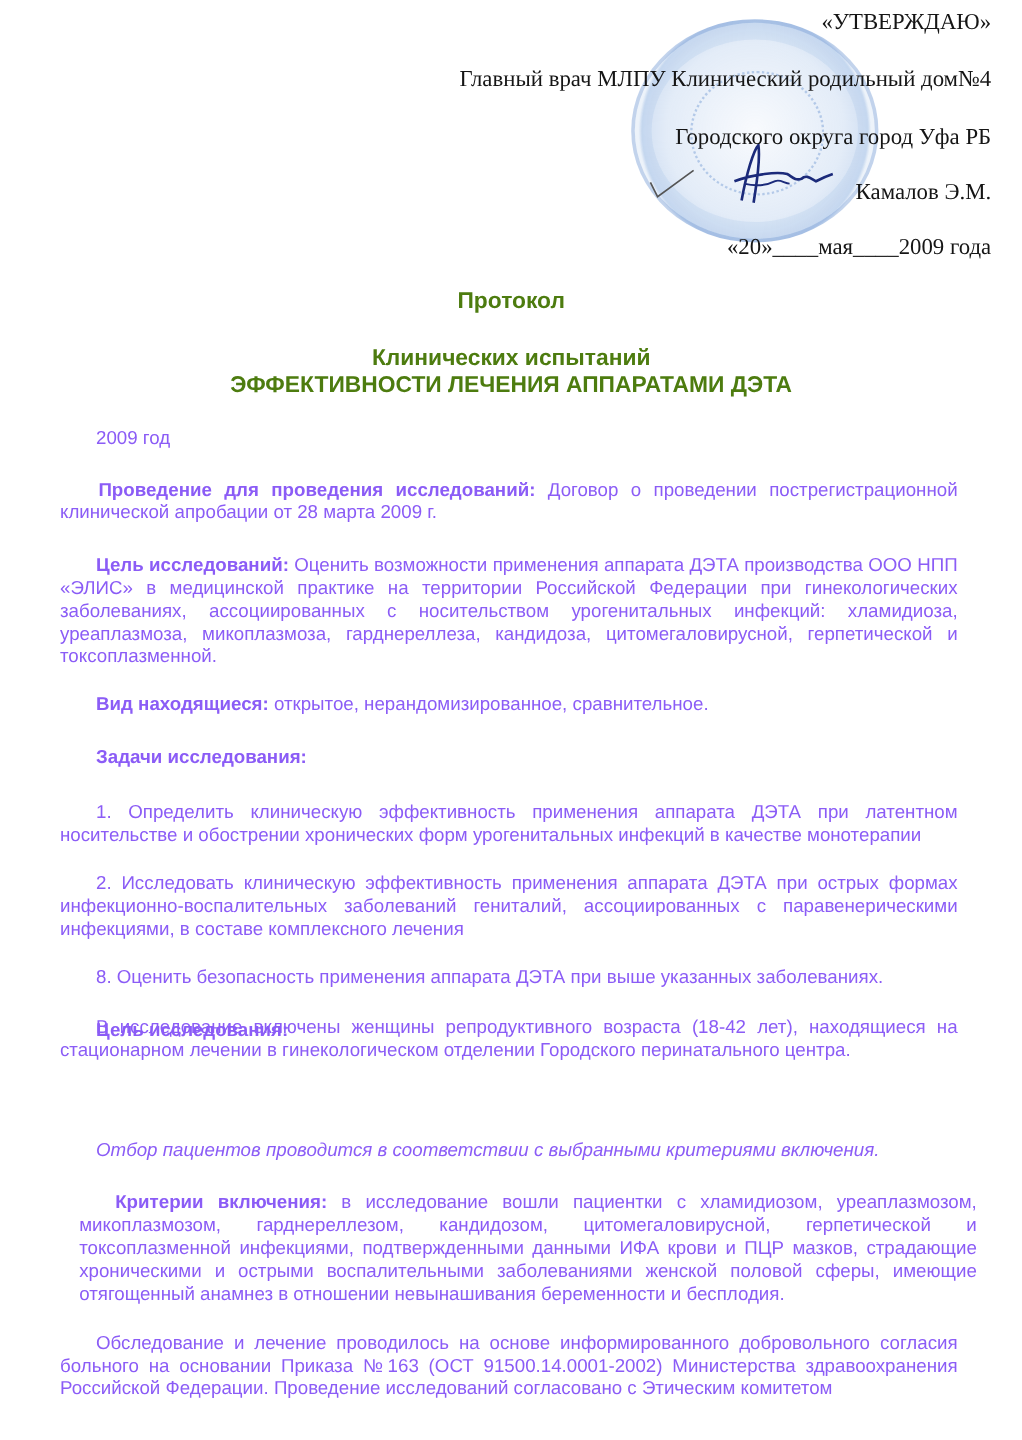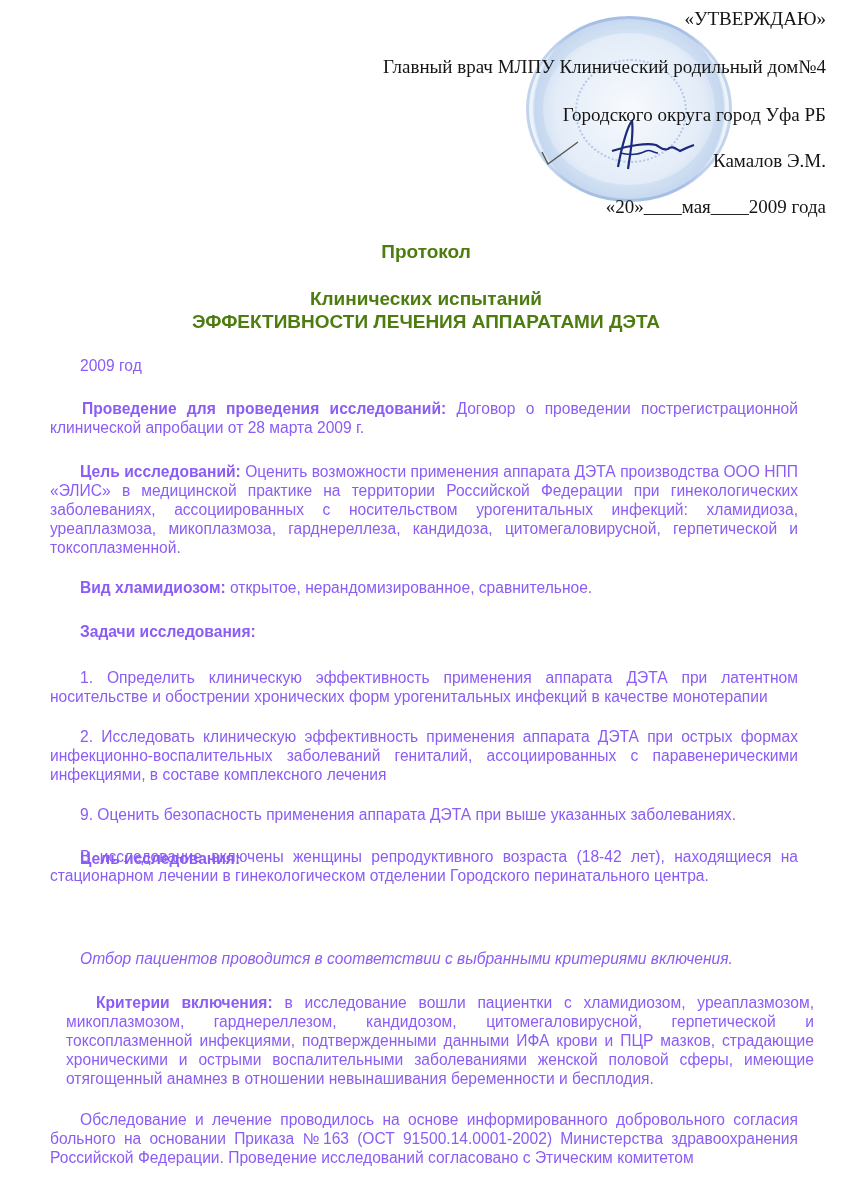--- a/index.html
+++ b/index.html
@@ -48,27 +48,27 @@
 
 <div class="para" style="top:399px;" data-name="section-basis">
   <span style="display:inline-block;width:2px;"></span><span class="bold" data-name="basis-label">Проведение для проведения исследований:</span><span data-name="basis-text"> Договор о проведении пострегистрационной клинической апробации от 28 марта 2009 г.</span>
 </div>
 
 <div class="para" style="top:462px;" data-name="section-goal">
   <span class="bold" data-name="goal-label">Цель исследований:</span><span data-name="goal-text"> Оценить возможности применения аппарата ДЭТА производства ООО НПП «ЭЛИС» в медицинской практике на территории Российской Федерации при гинекологических заболеваниях, ассоциированных с носительством урогенитальных инфекций: хламидиоза, уреаплазмоза, микоплазмоза, гарднереллеза, кандидоза, цитомегаловирусной, герпетической и токсоплазменной.</span>
 </div>
 
 <div class="para" style="top:578px;" data-name="section-type">
-  <span class="bold" data-name="type-label">Вид хламидиозом:</span><span data-name="type-text"> открытое, нерандомизированное, сравнительное.</span>
+  <span class="bold" data-name="type-label">Вид находящиеся:</span><span data-name="type-text"> открытое, нерандомизированное, сравнительное.</span>
 </div>
 
 <div class="para bold" style="top:622px;" data-name="tasks-heading">Задачи исследования:</div>
 <div class="para" style="top:668px;" data-name="task-item-1">1. Определить клиническую эффективность применения аппарата ДЭТА при латентном носительстве и обострении хронических форм урогенитальных инфекций  в качестве монотерапии</div>
 <div class="para" style="top:727px;" data-name="task-item-2">2. Исследовать клиническую эффективность применения аппарата ДЭТА при острых формах инфекционно-воспалительных заболеваний гениталий, ассоциированных с паравенерическими инфекциями,  в составе комплексного лечения</div>
-<div class="para" style="top:805px;" data-name="task-item-3">9. Оценить безопасность применения аппарата ДЭТА при выше указанных заболеваниях.</div>
+<div class="para" style="top:805px;" data-name="task-item-3">8. Оценить безопасность применения аппарата ДЭТА при выше указанных заболеваниях.</div>
 
 <div class="para bold" style="top:849px;" data-name="plan-heading">Цель исследования:</div>
 <div class="para" style="top:847px;" data-name="plan-text">В исследование включены женщины репродуктивного возраста (18-42 лет), находящиеся на стационарном лечении в гинекологическом отделении Городского перинатального центра.</div>
 <div class="para ital" style="top:949px;" data-name="plan-selection">Отбор пациентов проводится в соответствии с выбранными критериями включения.</div>
 
 <div class="para" style="top:993px;margin-left:16px;" data-name="section-criteria">
   <span class="bold" data-name="criteria-label">Критерии включения:</span><span data-name="criteria-text"> в исследование вошли пациентки  с хламидиозом, уреаплазмозом, микоплазмозом, гарднереллезом, кандидозом, цитомегаловирусной, герпетической и токсоплазменной инфекциями, подтвержденными данными ИФА крови и ПЦР мазков, страдающие хроническими и острыми воспалительными заболеваниями женской половой сферы, имеющие отягощенный анамнез в отношении невынашивания беременности и бесплодия.</span>
 </div>
 
 <div class="para" style="top:1110px;" data-name="section-consent">Обследование и лечение проводилось на основе информированного добровольного согласия больного на основании Приказа №163 (ОСТ 91500.14.0001-2002) Министерства здравоохранения Российской Федерации. Проведение исследований согласовано с Этическим комитетом</div>

